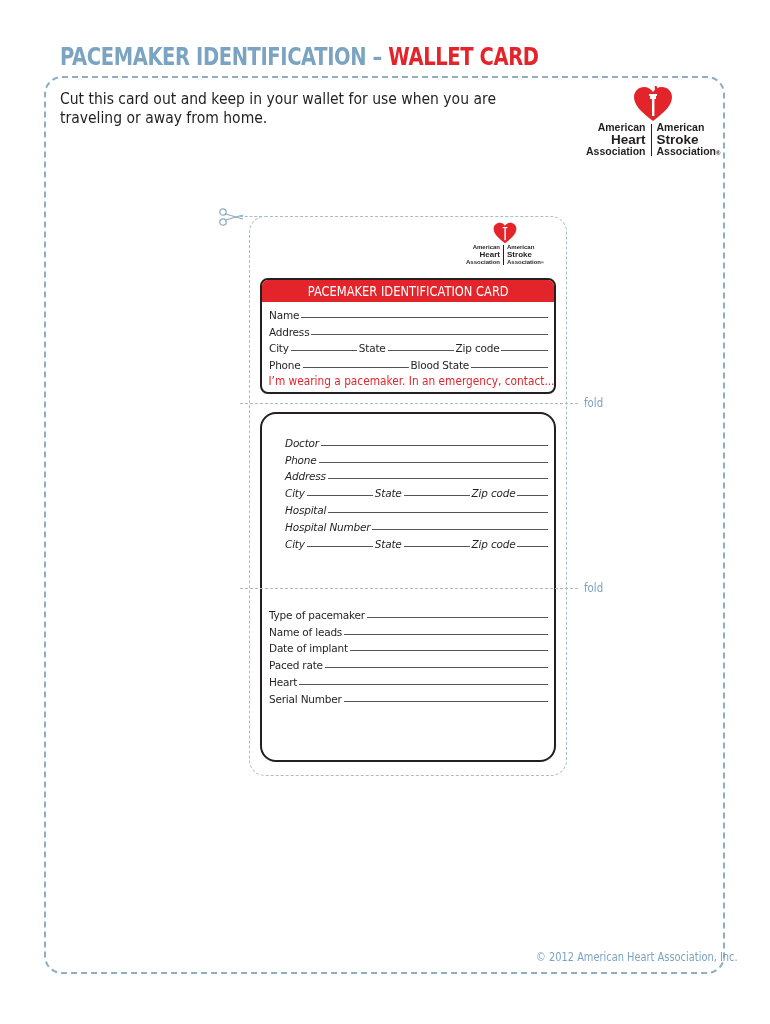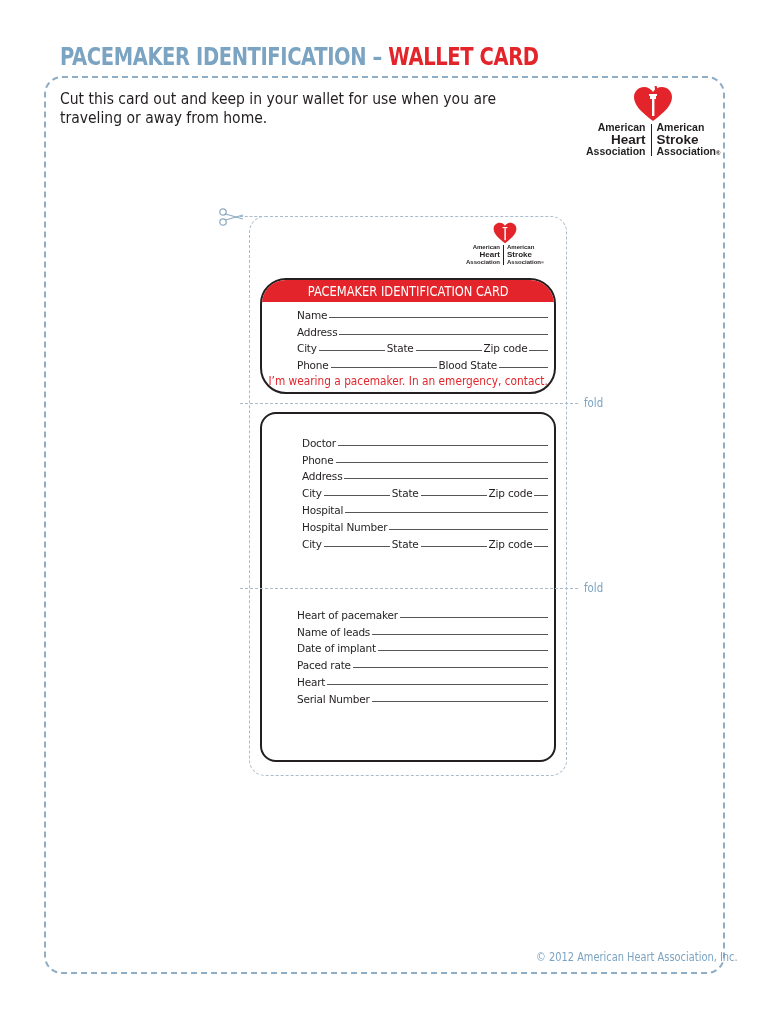--- a/index.html
+++ b/index.html
@@ -57,48 +57,48 @@
   .fold-line {
     position: absolute; left: 240px; width: 338px; border-top: 1px dashed #a9bccb;
   }
   .fold-label {
     position: absolute; left: 584px; font-size: 12px; color: #7ba3c2;
     font-family: "DejaVu Sans", sans-serif; transform: scaleX(0.85); transform-origin: left top;
   }
 
   .card-front {
     position: absolute; left: 260px; top: 278px; width: 296px; height: 116px;
-    border: 2px solid #231f20; border-radius: 26px; overflow: hidden; background: #fff;
+    border: 2px solid #231f20; border-radius: 8px; overflow: hidden; background: #fff;
   }
   .card-front-header {
     height: 22px; background: #e3252b; color: #fff; text-align: center;
     font-size: 13.5px; line-height: 22px; font-family: "DejaVu Sans", sans-serif;
     white-space: nowrap;
   }
   .card-front-header span { display: inline-block; transform: scaleX(0.85); }
 
   .fields { padding: 2px 4px 0 7px; }
   .field-row {
     display: flex; align-items: flex-end; height: 16.8px;
-    font-size: 10.5px; color: #231f20; font-family: "DejaVu Sans", sans-serif; margin-left: 28px;
+    font-size: 10.5px; color: #231f20; font-family: "DejaVu Sans", sans-serif;
   }
   .field-row .lbl { white-space: nowrap; letter-spacing: -0.2px; }
   .field-row .line { flex: 1; border-bottom: 1px solid #555; margin: 0 2px 3px 2px; }
   .field-row .lbl + .line { margin-left: 2px; }
 
   .emergency {
     color: #e3252b; font-size: 11.5px; margin-top: 3px; padding-left: 7px; white-space: nowrap;
     font-family: "DejaVu Sans", sans-serif; transform: scaleX(0.92); transform-origin: left top;
   }
 
   .card-back {
     position: absolute; left: 260px; top: 412px; width: 296px; height: 350px;
     border: 2px solid #231f20; border-radius: 16px; background: #fff;
   }
-  .card-back .fields-a { position: absolute; left: 0; top: 18px; width: 100%; padding: 0 4px 0 12px; }
+  .card-back .fields-a { position: absolute; left: 0; top: 18px; width: 100%; padding: 0 4px 0 23px; font-style: italic; }
   .card-back .fields-b { position: absolute; left: 0; top: 190px; width: 100%; padding: 0 4px 0 7px; }
 
   .copyright {
     position: absolute; left: 536px; top: 950px; font-size: 12px; color: #7ba3c2;
     font-family: "DejaVu Sans", sans-serif; transform: scaleX(0.82); transform-origin: left top;
     white-space: nowrap;
   }
 </style>
 </head>
 <body>
@@ -233,21 +233,21 @@
         <span class="line" style="flex:0 0 66px"></span>
       <span class="lbl">State</span>
         <span class="line" style="flex:0 0 66px"></span>
       <span class="lbl">Zip code</span>
         <span class="line"></span>
     </div>
   </div>
 
   <div class="fields-b">
     <div class="field-row">
-      <span class="lbl">Heart of pacemaker</span>
+      <span class="lbl">Type of pacemaker</span>
         <span class="line"></span>
     </div>
     <div class="field-row">
       <span class="lbl">Name of leads</span>
         <span class="line"></span>
     </div>
     <div class="field-row">
       <span class="lbl">Date of implant</span>
         <span class="line"></span>
     </div>

